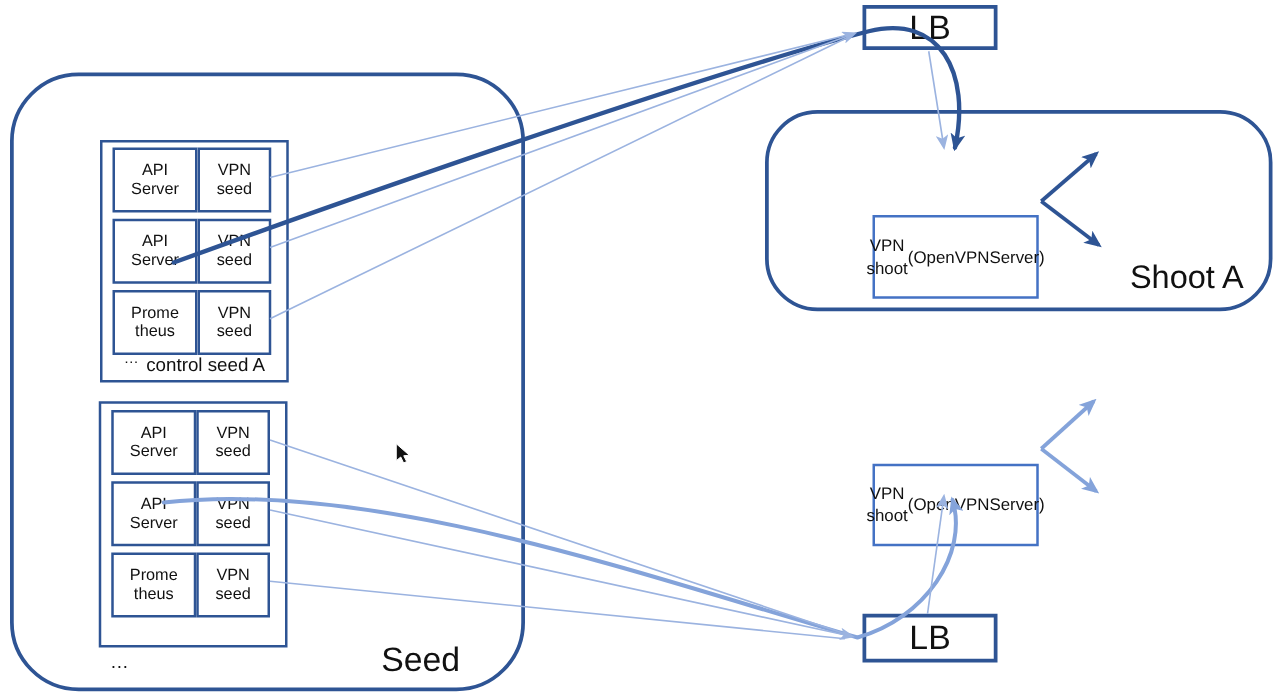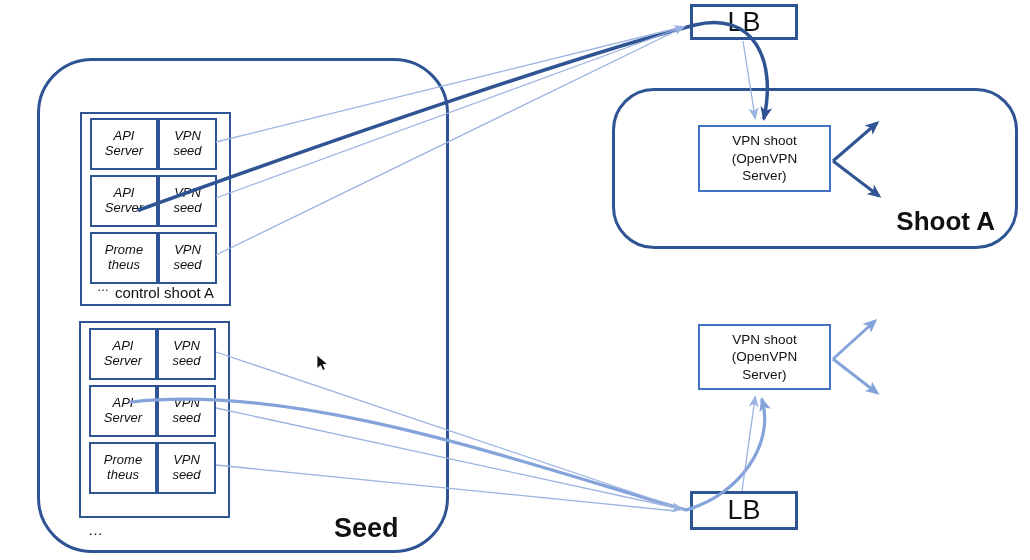--- a/index.html
+++ b/index.html
@@ -11,27 +11,26 @@
     overflow: hidden;
     color: #111111;
   }
   
   .zone {
     position: absolute;
     border: 3px solid #2E5494;
     border-radius: 42px;
     background: transparent;
   }
-  .zone.seed { border-radius: 55px; margin-left: 29px; }
+  .zone.seed { border-radius: 55px; }
   .zone-label {
     position: absolute;
     font-size: 26px;
     color: #111111;
     white-space: nowrap;
-    font-weight: bold;
   }
   .seed-label { left: 294px; bottom: 6px; font-size: 27px; }
   .shoot-label { right: 20px; bottom: 9px; }
 
   
   .cp {
     position: absolute;
     border: 2.5px solid #2E5494;
     background: transparent;
   }
@@ -46,21 +45,20 @@
     border: 2px solid #2E5494;
     height: 52px;
     display: flex;
     align-items: center;
     justify-content: center;
     text-align: center;
     font-size: 13px;
     line-height: 1.15;
     background: #ffffff;
     padding: 1px 4px;
-    font-style: italic;
   }
   .cp-caption {
     position: absolute;
     left: 0; right: 0; bottom: 3px;
     text-align: center;
     font-size: 15px;
     white-space: nowrap;
   }
   .cp-dots {
     font-size: 12px;
@@ -84,26 +82,27 @@
     justify-content: center;
     font-size: 27px;
   }
 
   
   .vpnbox {
     position: absolute;
     border: 2px solid #4472C4;
     background: transparent;
     display: flex;
-    flex-direction: column;
+    flex-direction: row;
     align-items: center;
     justify-content: center;
     font-size: 13.5px;
     line-height: 1.3;
-    text-align: left;
+    text-align: center;
+    margin-top: 47px;
   }
 
   svg.overlay {
     position: absolute;
     left: 0; top: 0;
     width: 1030px; height: 560px;
     pointer-events: none;
   }
 </style>
 </head>
@@ -119,21 +118,21 @@
   <div class="cp" style="left:80px; top:112px; width:151px; height:194px;">
     <div class="cp-grid">
       <div class="cp-cell">API Server</div>
       <div class="cp-cell">VPN seed</div>
       <div class="cp-cell">API Server</div>
       <div class="cp-cell">VPN seed</div>
       <div class="cp-cell">Prome theus</div>
       <div class="cp-cell">VPN seed</div>
     </div>
     <div class="cp-caption">
-      <span class="cp-dots">…</span><span>control shoot A</span>
+      <span class="cp-dots">…</span><span>control seed A</span>
     </div>
   </div>
 
   <div class="cp" style="left:79px; top:321px; width:151px; height:197px;">
     <div class="cp-grid" style="top:5px;">
       <div class="cp-cell">API Server</div>
       <div class="cp-cell">VPN seed</div>
       <div class="cp-cell">API Server</div>
       <div class="cp-cell">VPN seed</div>
       <div class="cp-cell">Prome theus</div>

